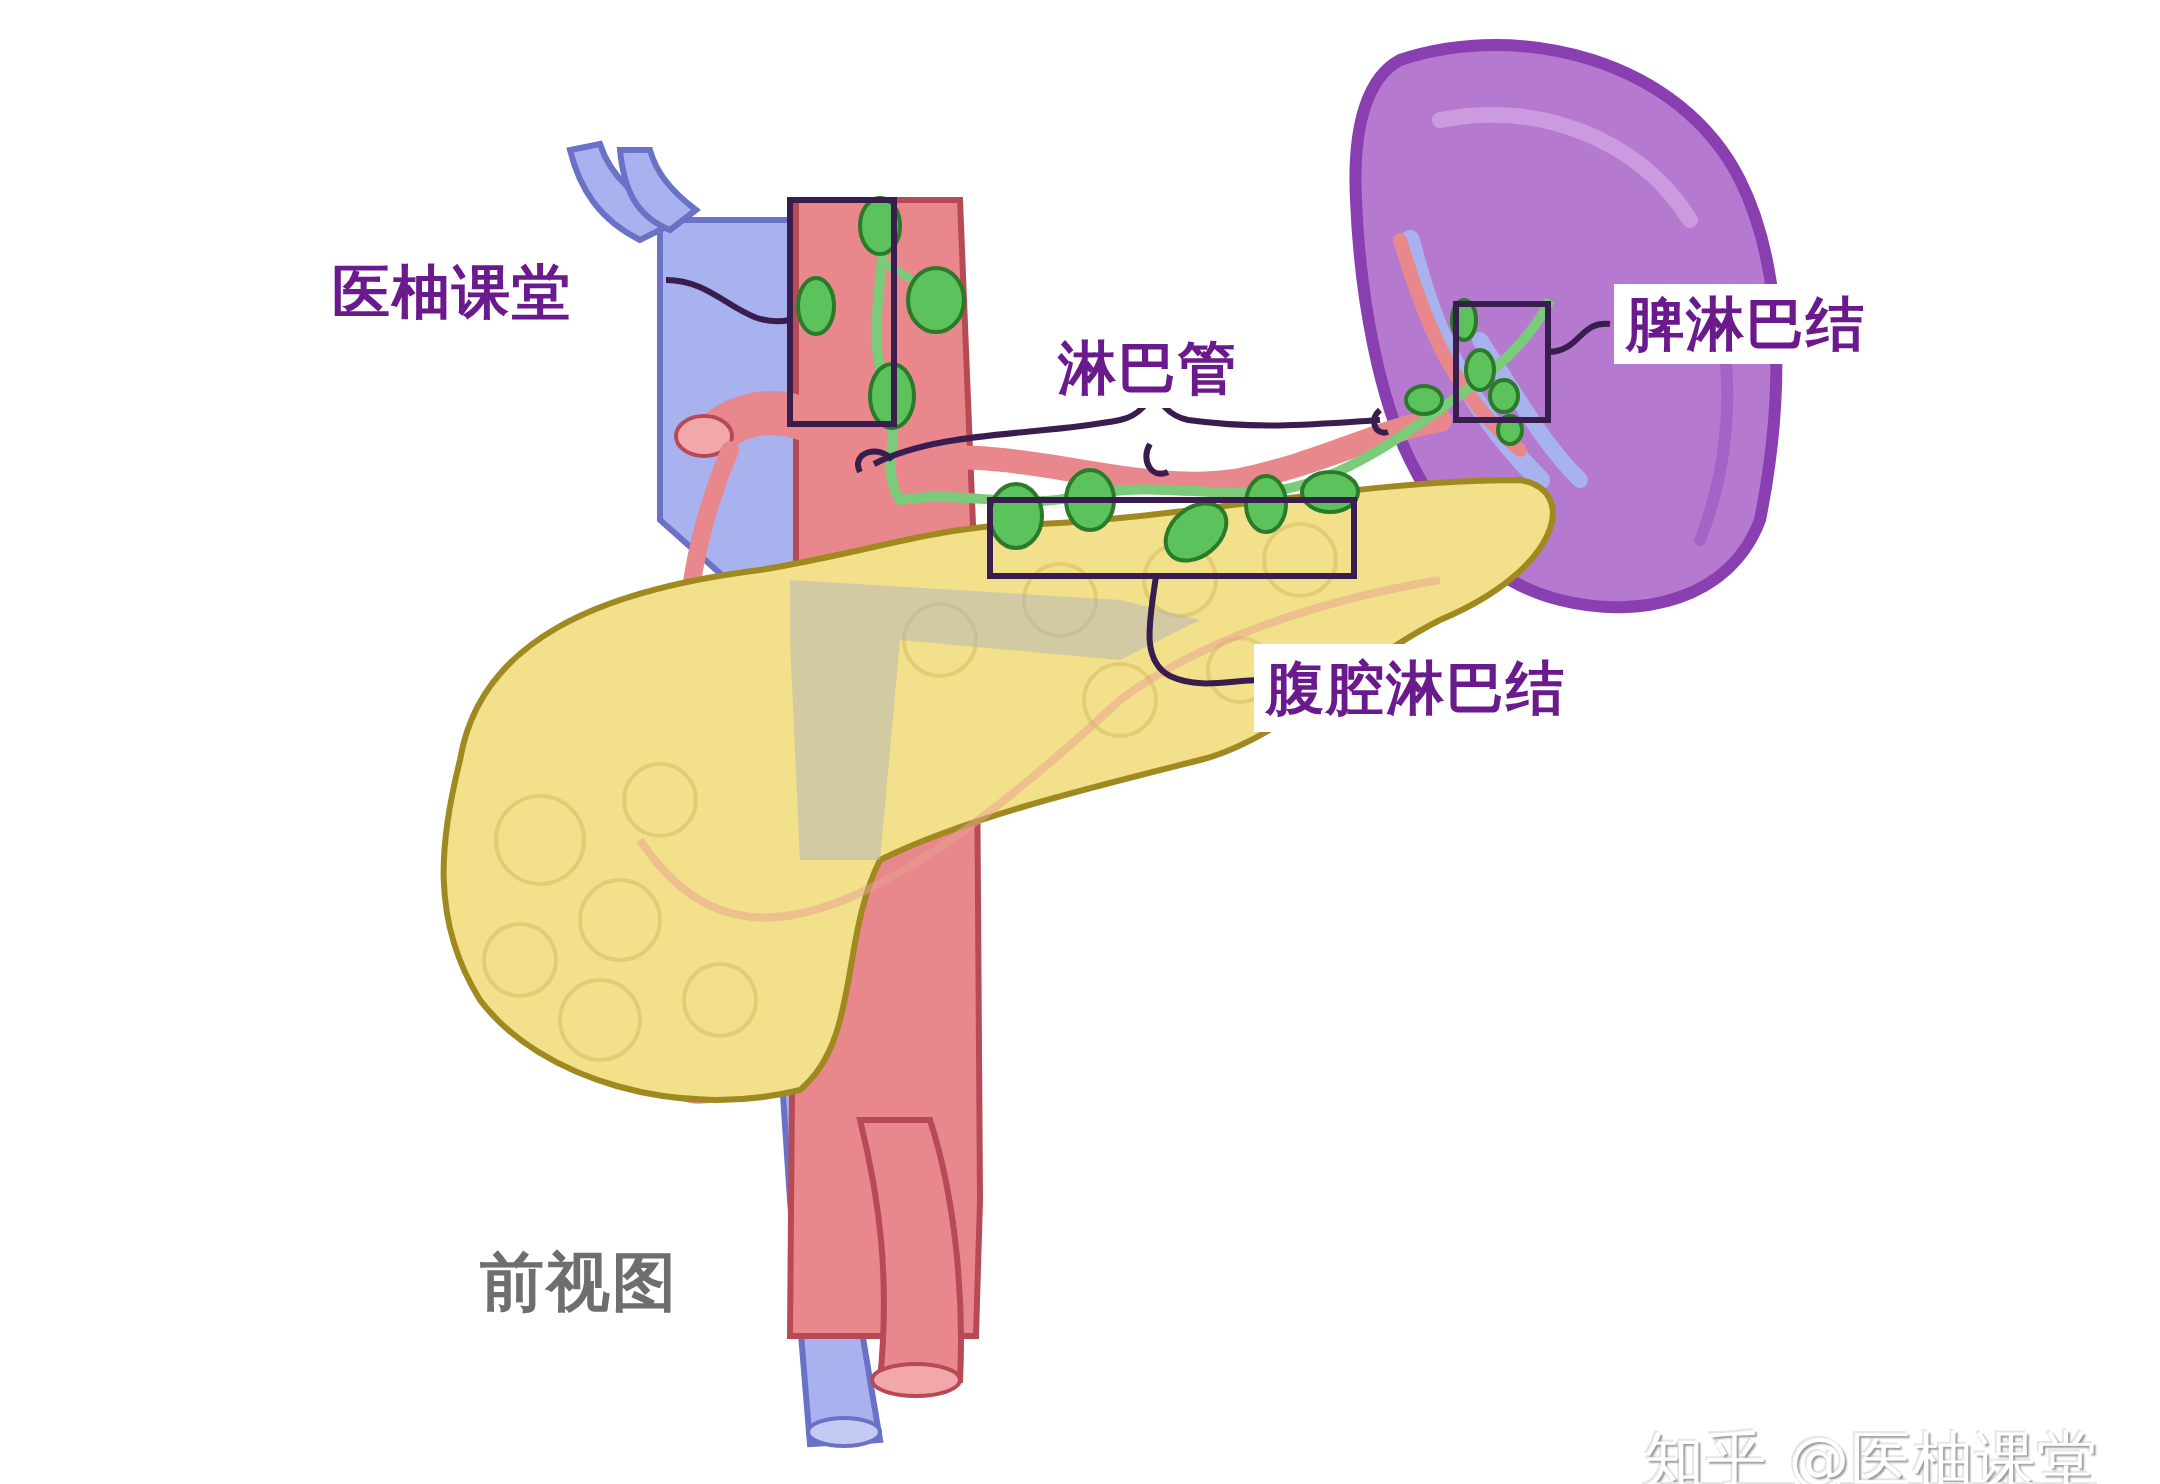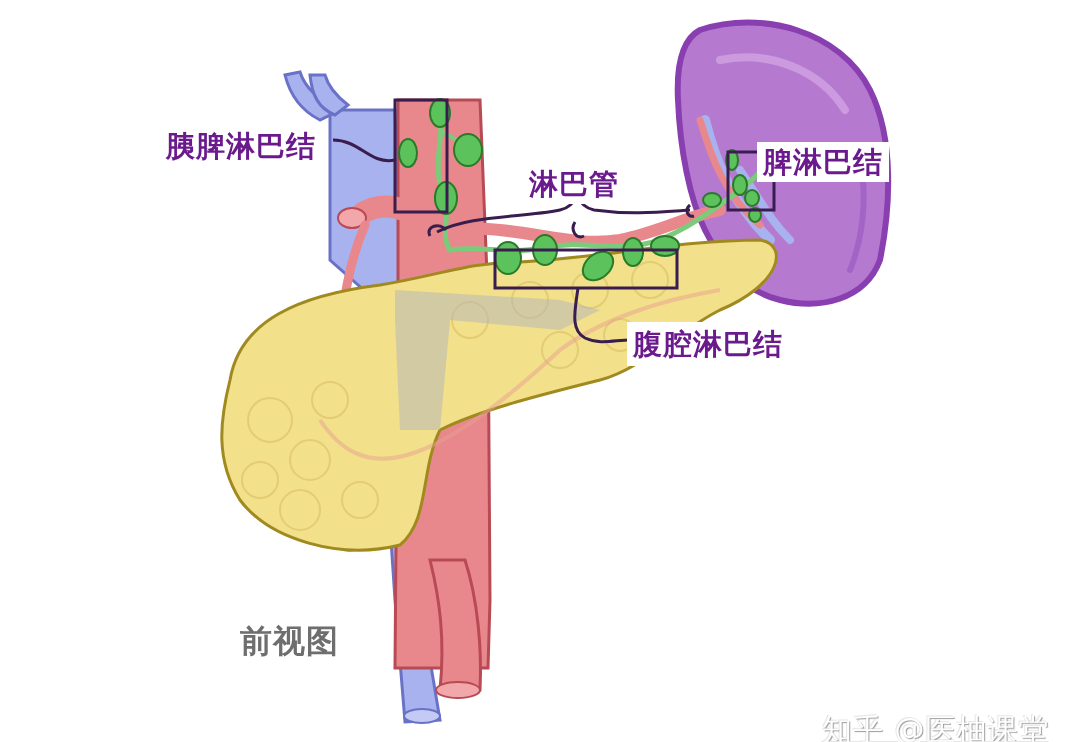--- a/index.html
+++ b/index.html
@@ -91,18 +91,18 @@
     <path d="M437,232 C470,215 520,218 560,210 C570,208 575,200 577,195 C579,200 584,208 594,210 C630,215 660,212 690,210"></path>
     <path d="M575,222 C570,230 576,240 584,236"></path>
     <path d="M690,205 C684,210 688,218 694,216"></path>
     <rect x="495" y="250" width="182" height="38"></rect>
     <path d="M578,288 C575,310 570,330 585,338 C600,345 615,340 630,340"></path>
     <rect x="728" y="152" width="46" height="58"></rect>
     <path d="M774,176 C790,176 790,160 805,162"></path>
   </g>
 </svg>
 
-<div class="label" style="left:160px; top:126px;">胰脾淋巴结</div>
+<div class="label" style="left:160px; top:126px;">医柚课堂</div>
 <div class="label" style="left:523px; top:164px;">淋巴管</div>
-<div class="label" style="left:757px; top:142px;">脾淋巴结</div>
+<div class="label" style="left:807px; top:142px;">脾淋巴结</div>
 <div class="label" style="left:627px; top:322px; padding:4px 8px 4px 6px;">腹腔淋巴结</div>
 <div class="view-label" style="left:240px; top:620px;">前视图</div>
 <div class="watermark" style="left:822px; top:710px;text-decoration:underline;">知乎 @医柚课堂</div>
 
 </body></html>

